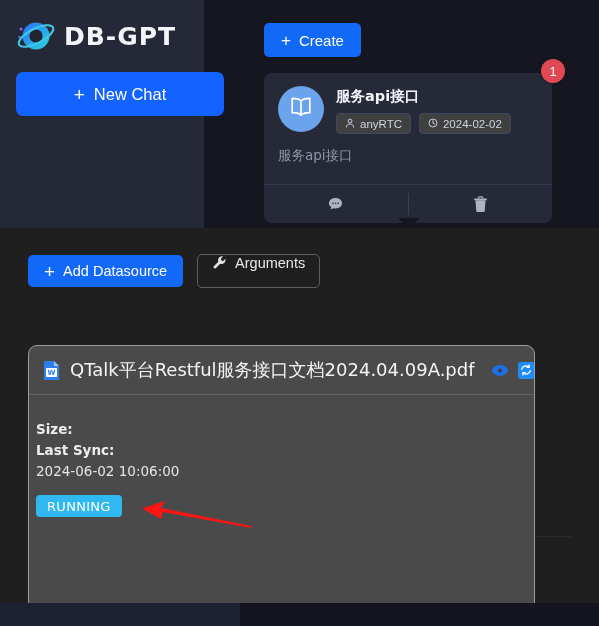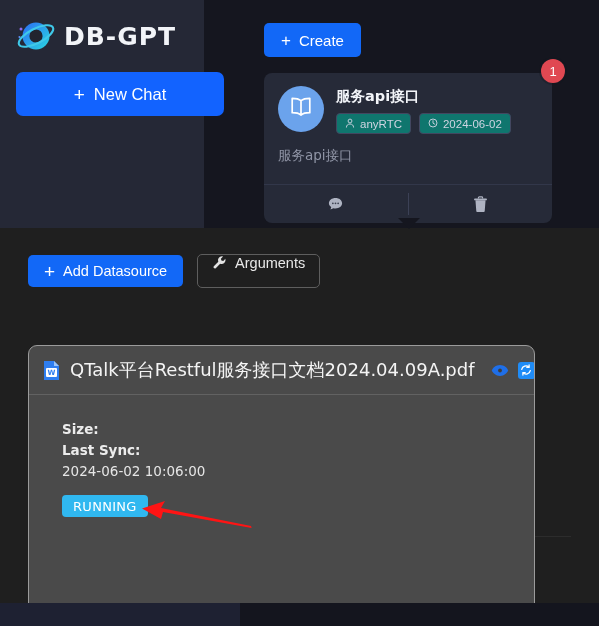--- a/index.html
+++ b/index.html
@@ -63,21 +63,21 @@
     flex:0 0 auto;display:flex;align-items:center;justify-content:center;
   }
   .kb-meta{padding-top:1px;}
   .kb-title{
     font-size:14.5px;font-weight:700;color:#f3f5f9;margin-bottom:7px;
     font-family:"DejaVu Sans",sans-serif;
   }
   .kb-tags{display:flex;gap:8px;}
   .kb-tag{
     height:19px;padding:0 8px;border-radius:4px;
-    background:#0f766e;border:1px solid #424760;
+    background:#404040;border:1px solid #424760;
     display:flex;align-items:center;gap:5px;
     color:#cfd4e2;font-size:11.5px;
   }
   .kb-desc{
     margin-top:13px;color:#9095a6;font-size:13.5px;
     font-family:"DejaVu Sans",sans-serif;
   }
   .kb-footer{
     position:absolute;left:0;bottom:0;width:288px;height:38px;
     border-top:1px solid #32374a;display:flex;align-items:center;
@@ -128,21 +128,21 @@
   .doc-name{
     font-size:18px;font-weight:400;color:#f4f4f4;white-space:nowrap;
     font-family:"DejaVu Sans",sans-serif;
   }
   .doc-actions{display:flex;align-items:center;gap:9px;margin-left:6px;}
   .act{cursor:pointer;display:flex;align-items:center;justify-content:center;}
   .sync-box{
     width:17px;height:17px;border-radius:3px;background:#1f8cf7;
     display:flex;align-items:center;justify-content:center;
   }
-  .doc-body{padding:26px 24px 0 33px;position:relative;}
+  .doc-body{padding:26px 24px 0 7px;position:relative;}
   .f-label{
     font-size:13.5px;font-weight:700;color:#ececec;margin-bottom:5px;
     font-family:"DejaVu Sans",sans-serif;
   }
   .f-value{
     font-size:13.5px;color:#e6e6e6;margin-bottom:16px;
     font-family:"DejaVu Sans",sans-serif;
   }
   .status-badge{
     display:inline-flex;align-items:center;justify-content:center;
@@ -223,21 +223,21 @@
                   </span>
                   <span>anyRTC</span>
                 </div>
                 <div class="kb-tag">
                   <span>
                     <svg width="10" height="10" viewBox="0 0 12 12">
                       <circle cx="6" cy="6" r="4.8" fill="none" stroke="#cfd4e2" stroke-width="1.1"></circle>
                       <path d="M6 3.2V6.2l2.2 1.3" fill="none" stroke="#cfd4e2" stroke-width="1.1" stroke-linecap="round"></path>
                     </svg>
                   </span>
-                  <span>2024-06-02</span>
+                  <span>2024-02-02</span>
                 </div>
               </div>
             </div>
           </div>
           <div class="kb-desc">服务api接口</div>
         </div>
 
         <div class="kb-footer">
           <div class="kb-foot-cell">
             <svg width="17" height="17" viewBox="0 0 18 18">

